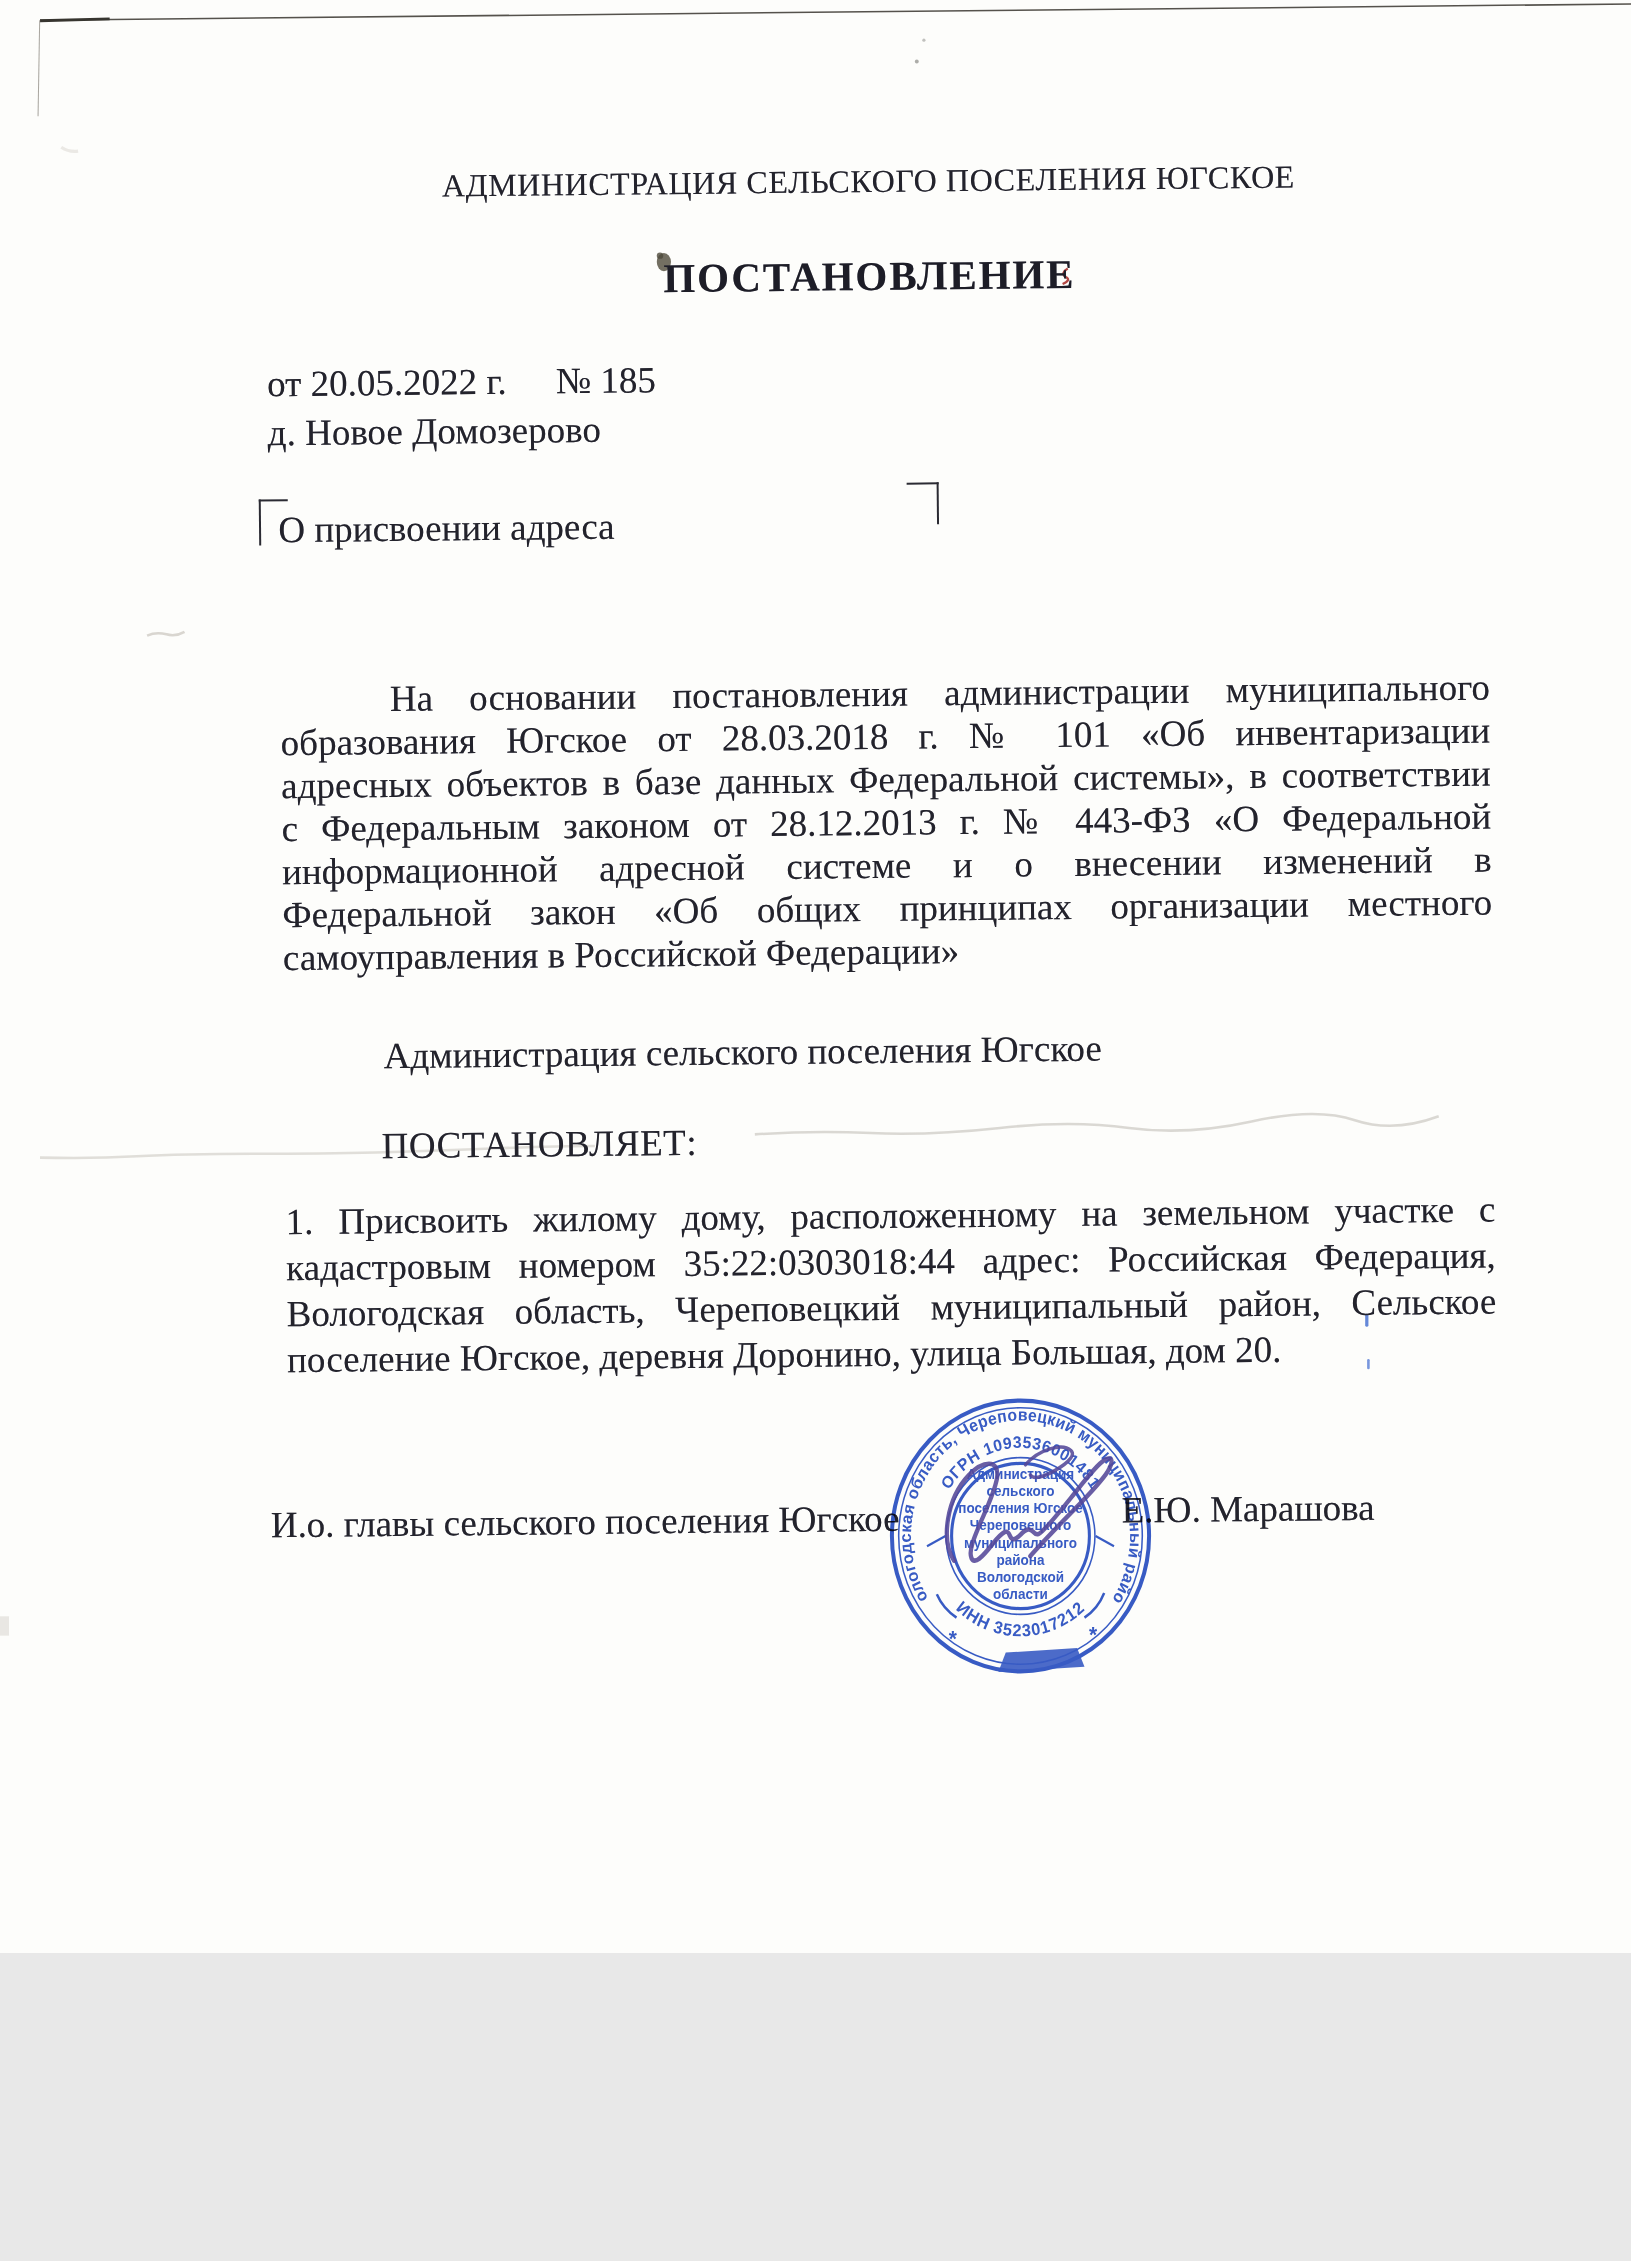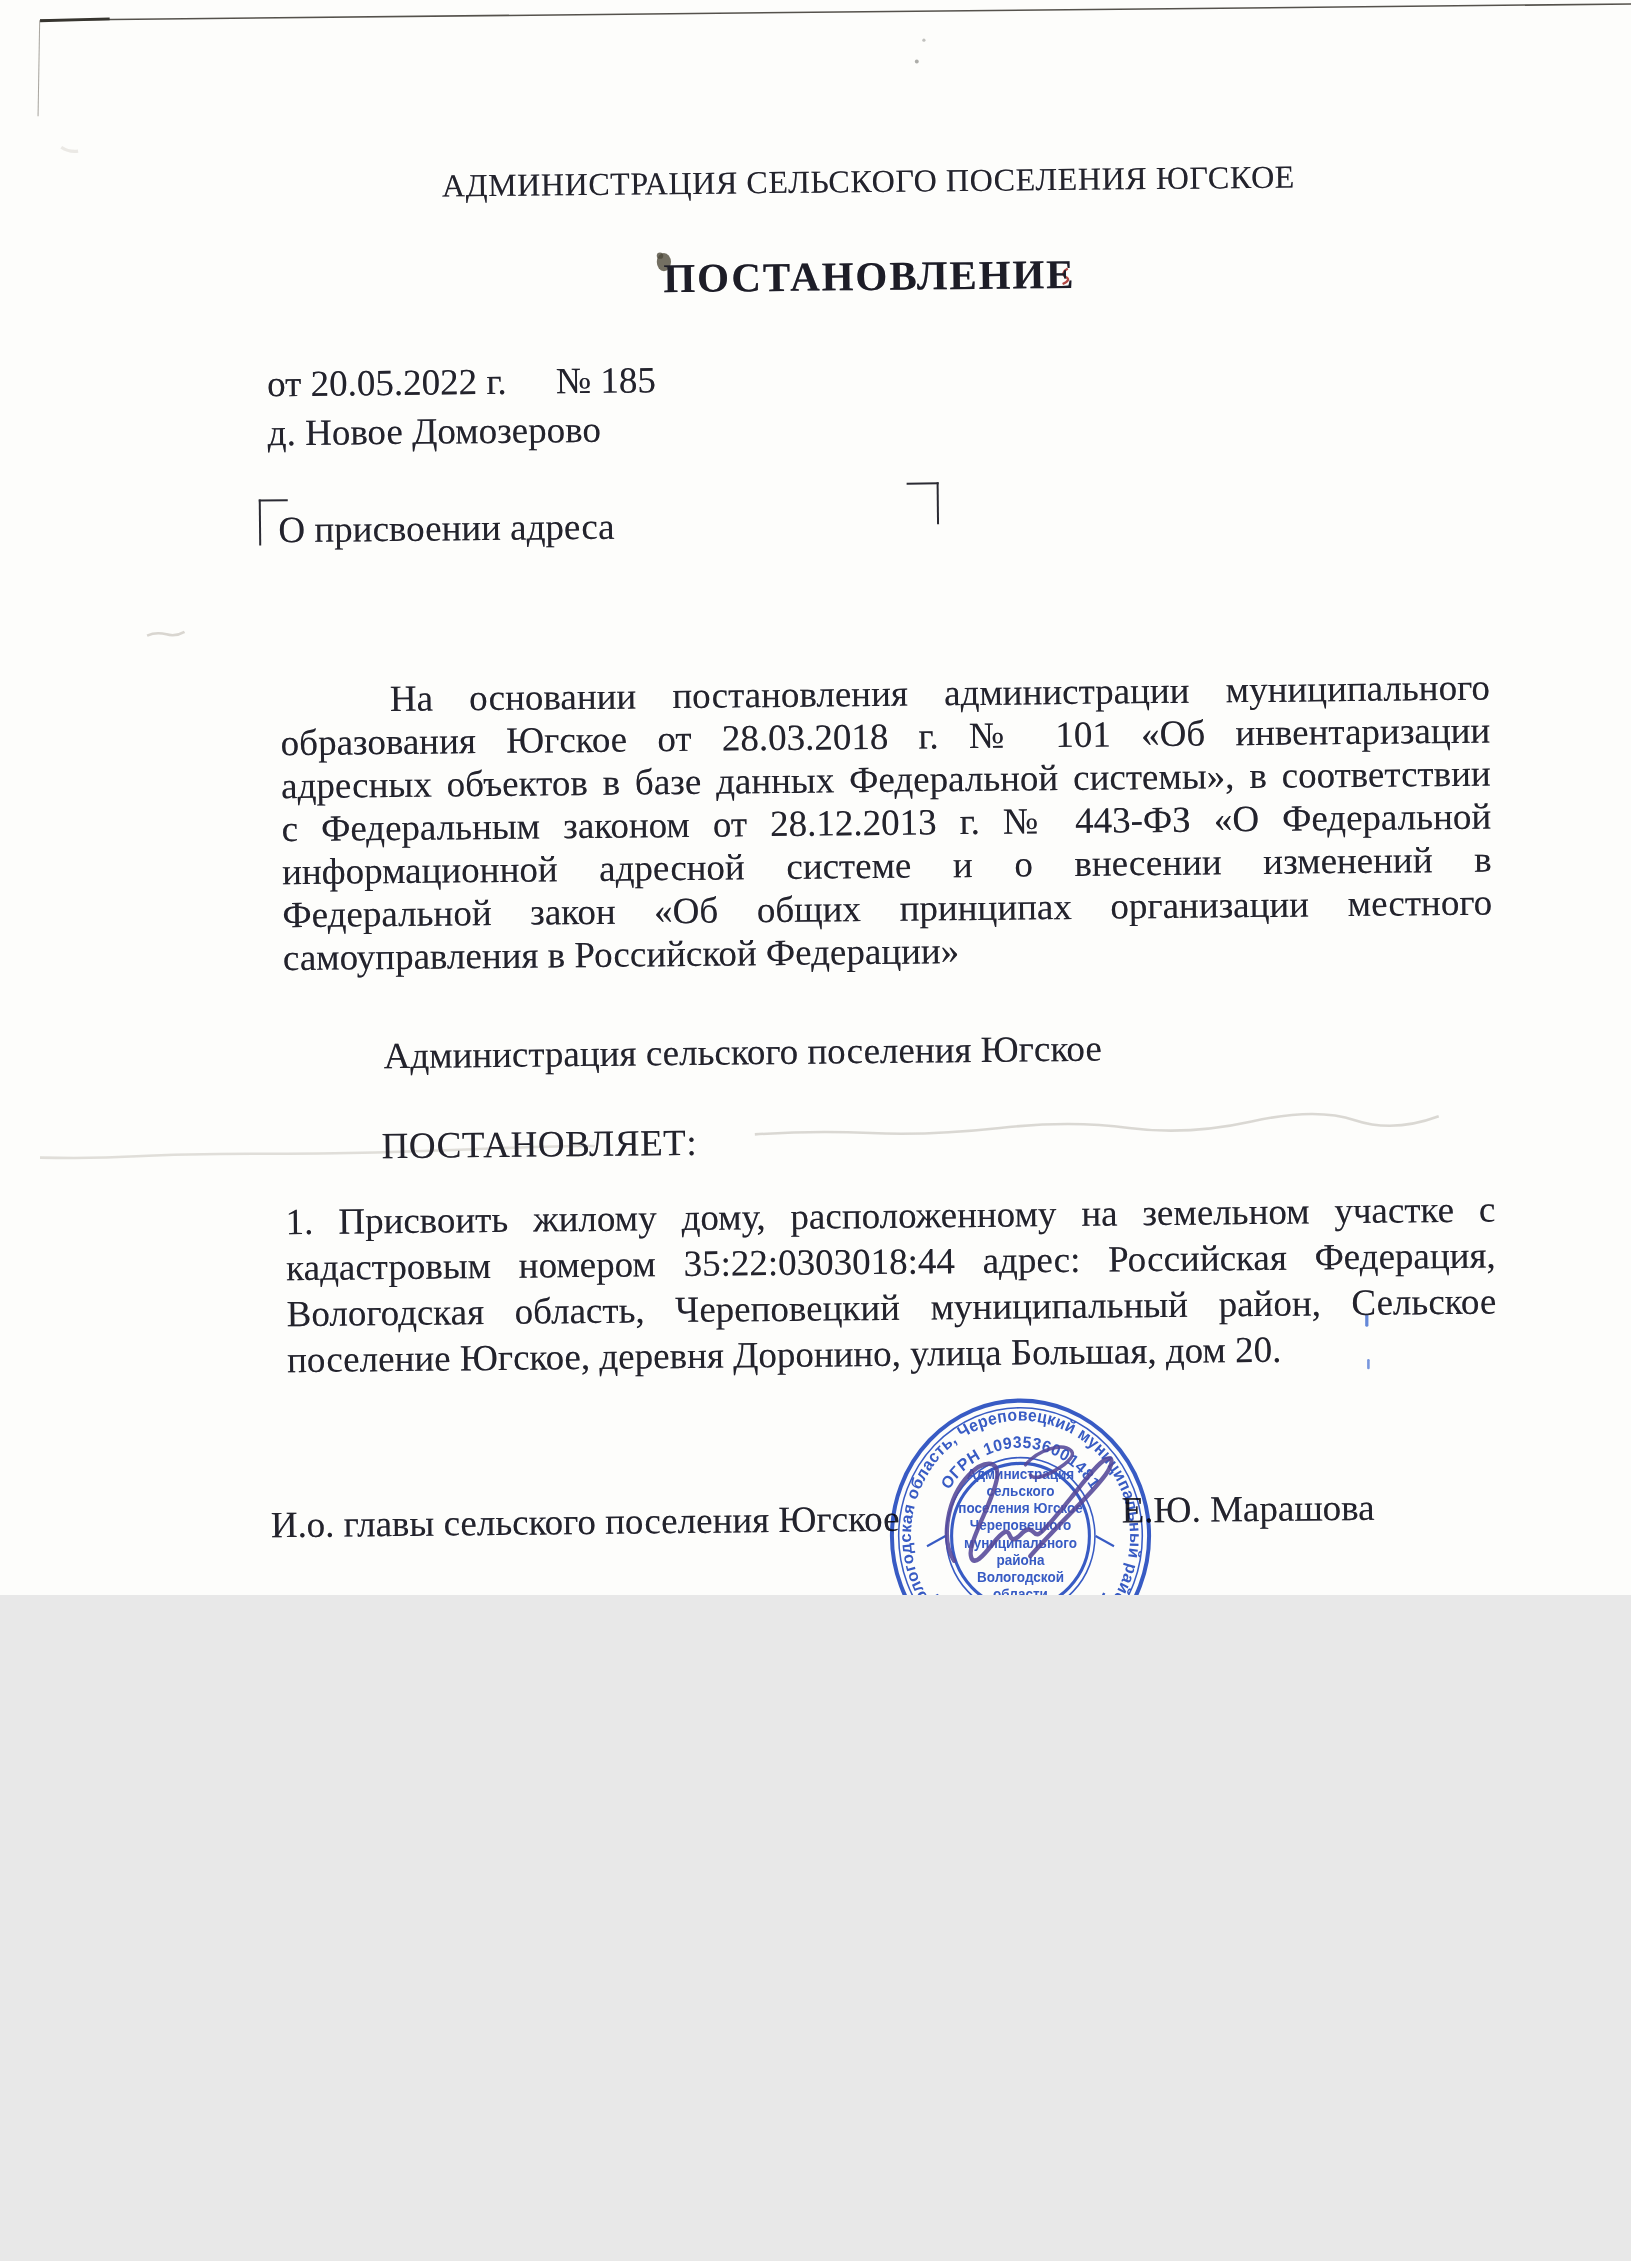--- a/index.html
+++ b/index.html
@@ -1,17 +1,17 @@
 <!DOCTYPE html>
 <html style="font-size:10.3px"><head>
 <meta charset="utf-8">
 <style>
   html,body{margin:0;padding:0;background:#e8e8e8;}
   .page{
-    position:relative;width:1631px;height:1595px;background:#fdfdfb;
+    position:relative;width:1631px;height:1953px;background:#fdfdfb;
     overflow:hidden;font-family:"Liberation Serif","DejaVu Serif",serif;color:#23232c;
   }
   .artifacts{position:absolute;left:0;top:0;pointer-events:none;}
   
   .doc{
     position:absolute;left:263px;top:0;width:1226px;height:2261px;
     transform:rotate(-0.6deg);transform-origin:613px 903px;
     text-shadow:0 0 0.6px rgba(35,35,60,.45);
   }
   .org-header{position:absolute;top:163px;left:0;width:100%;text-align:center;

